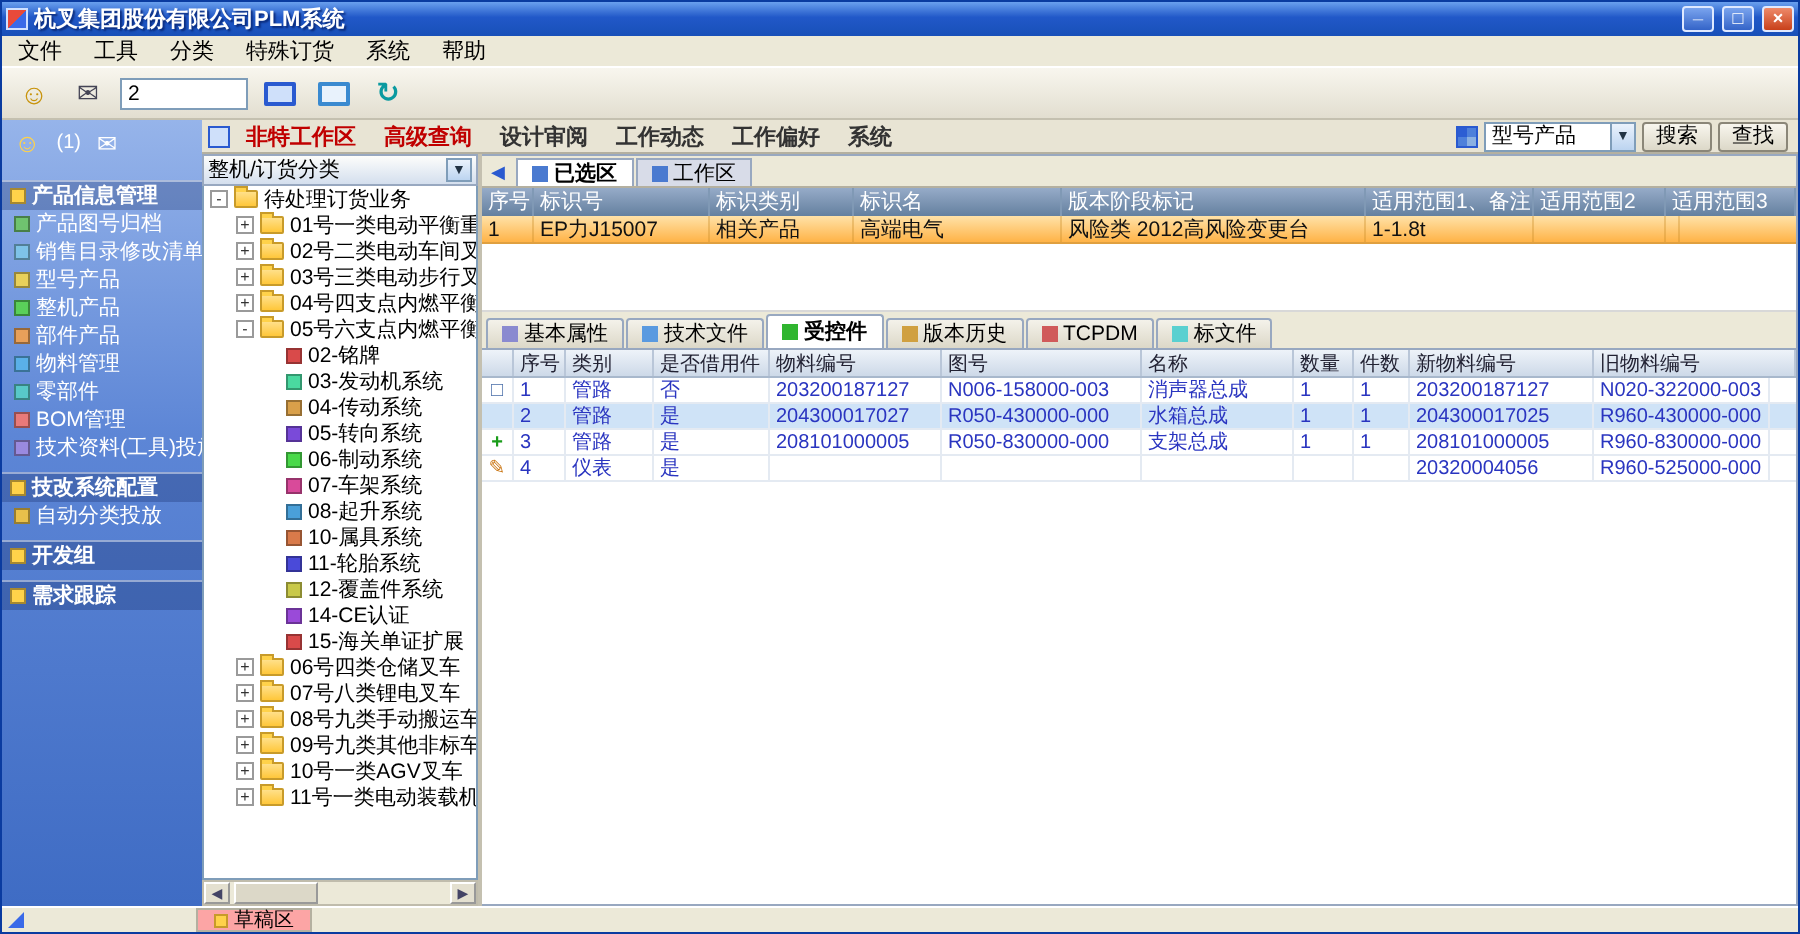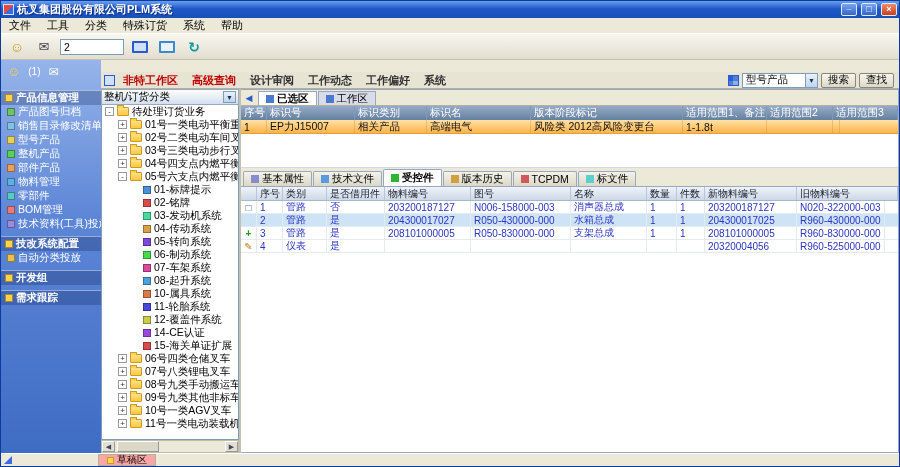--- a/index.html
+++ b/index.html
@@ -78,21 +78,21 @@
   .leaf-ic { width:8px; height:8px; flex:none; border:1px solid rgba(0,0,0,.3); }
   .node-label { overflow:hidden; }
   .tree-hscroll { height:13px; flex:none; display:flex; align-items:center; background:#ece9d8; border:1px solid #c0bcac; }
   .hs-btn { width:13px; height:11px; flex:none; display:flex; align-items:center; justify-content:center;
     font-size:7px; color:#446; background:#e4e0d0; border:1px solid #fff; border-right-color:#999; border-bottom-color:#999; }
   .hs-thumb { width:42px; height:11px; margin-left:2px; background:#dcd8c8; border:1px solid #fff; border-right-color:#999; border-bottom-color:#999; }
 
   
   .rightcol { flex:1; display:flex; flex-direction:column; min-width:0; }
   .nav-row { height:17px; flex:none; display:flex; align-items:center; gap:2px; padding:0 3px;
-    background:#e8e4d4; border-bottom:1px solid #b4b0a0;margin-top:12px; }
+    background:#e8e4d4; border-bottom:1px solid #b4b0a0; }
   .nav-page-icon { width:11px; height:11px; flex:none; border:1px solid #2a5ad0; background:#cfe0fa; }
   .nav-tab { padding:0 6px; font-weight:bold; color:#333; white-space:nowrap; cursor:default; }
   .nav-tab.red { color:#c00000; }
   .nav-right { margin-left:auto; display:flex; align-items:center; gap:3px; padding-right:2px; }
   .grid-icon { width:11px; height:11px; flex:none; border:1px solid #2a5ad0;
     background:linear-gradient(90deg,#6a9ae8 50%,#bcd4f0 50%), linear-gradient(#6a9ae8 50%,#bcd4f0 50%); background-blend-mode:multiply; }
   .combo { width:76px; height:15px; display:flex; align-items:center; background:#fff; border:1px solid #7f9db9; font-size:10.5px; }
   .combo-text { flex:1; padding:0 3px; white-space:nowrap; overflow:hidden; }
   .combo-btn { width:12px; height:13px; flex:none; display:flex; align-items:center; justify-content:center;
     font-size:7px; color:#234; background:linear-gradient(#eaf2fc,#bcd4f0); border-left:1px solid #7f9db9; }
@@ -359,26 +359,20 @@
                 <span class="node-label">04号四支点内燃平衡重叉车</span>
               </div>
 
               <div class="tree-node folder-open" style="--lvl: 1;">
                 <span class="toggle">-</span>
                 <span class="folder-ic"></span>
 
                 <span class="node-label">05号六支点内燃平衡重叉车</span>
               </div>
 
-              <div class="tree-node leaf" style="--lvl: 2;">
-                <span class="toggle"></span>
-
-                <span class="leaf-ic" style="background: rgb(74, 144, 217);"></span>
-                <span class="node-label">01-标牌提示</span>
-              </div>
 
               <div class="tree-node leaf" style="--lvl: 2;">
                 <span class="toggle"></span>
 
                 <span class="leaf-ic" style="background: rgb(217, 74, 74);"></span>
                 <span class="node-label">02-铭牌</span>
               </div>
 
               <div class="tree-node leaf" style="--lvl: 2;">
                 <span class="toggle"></span>

